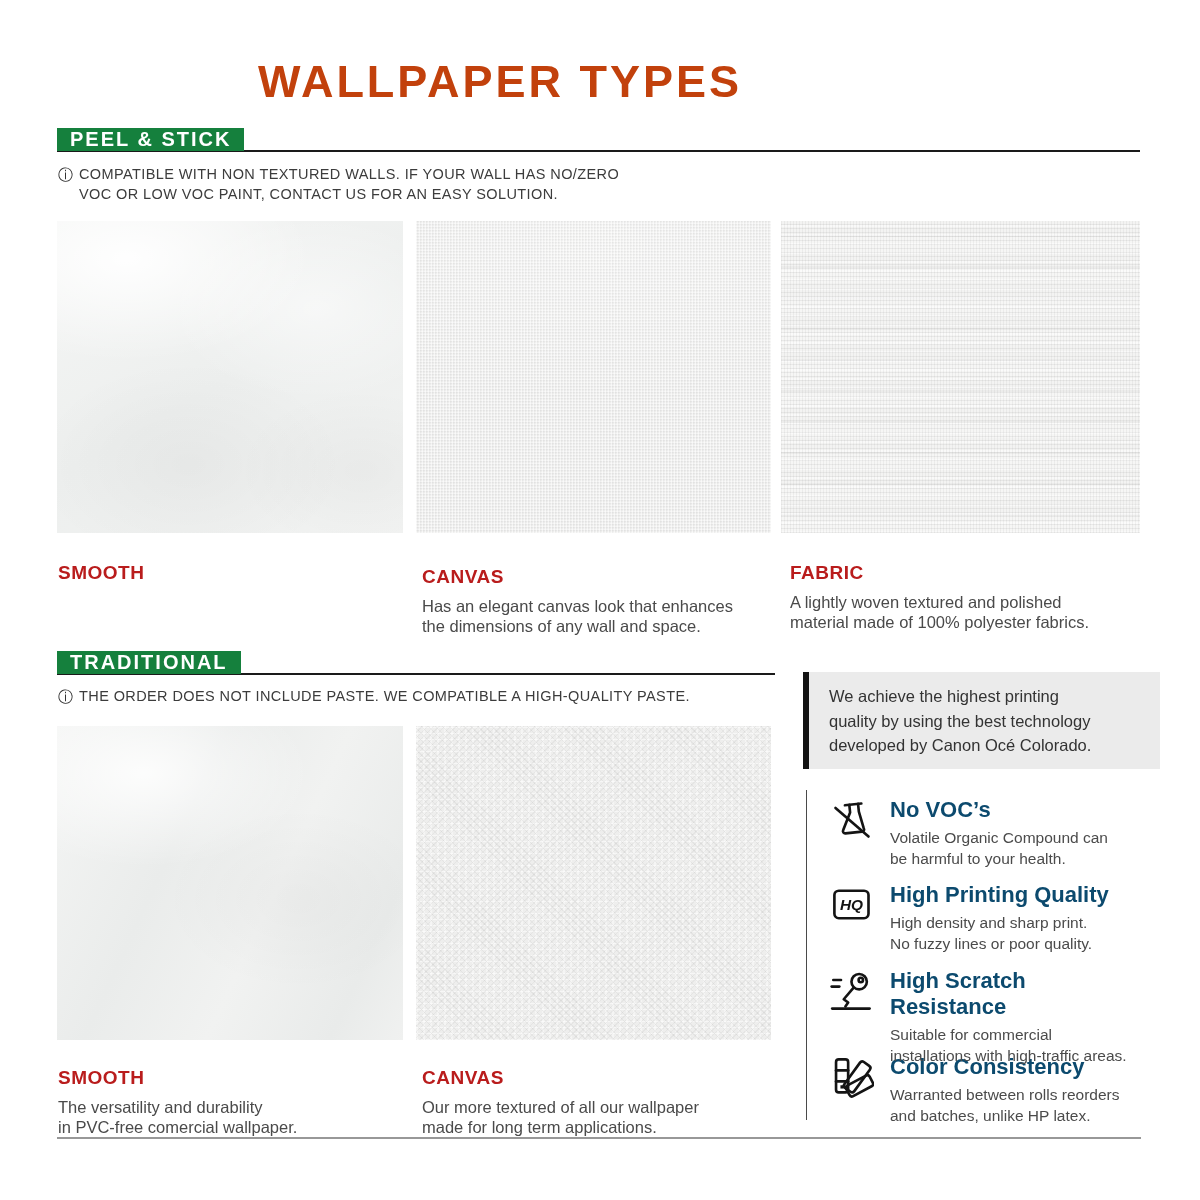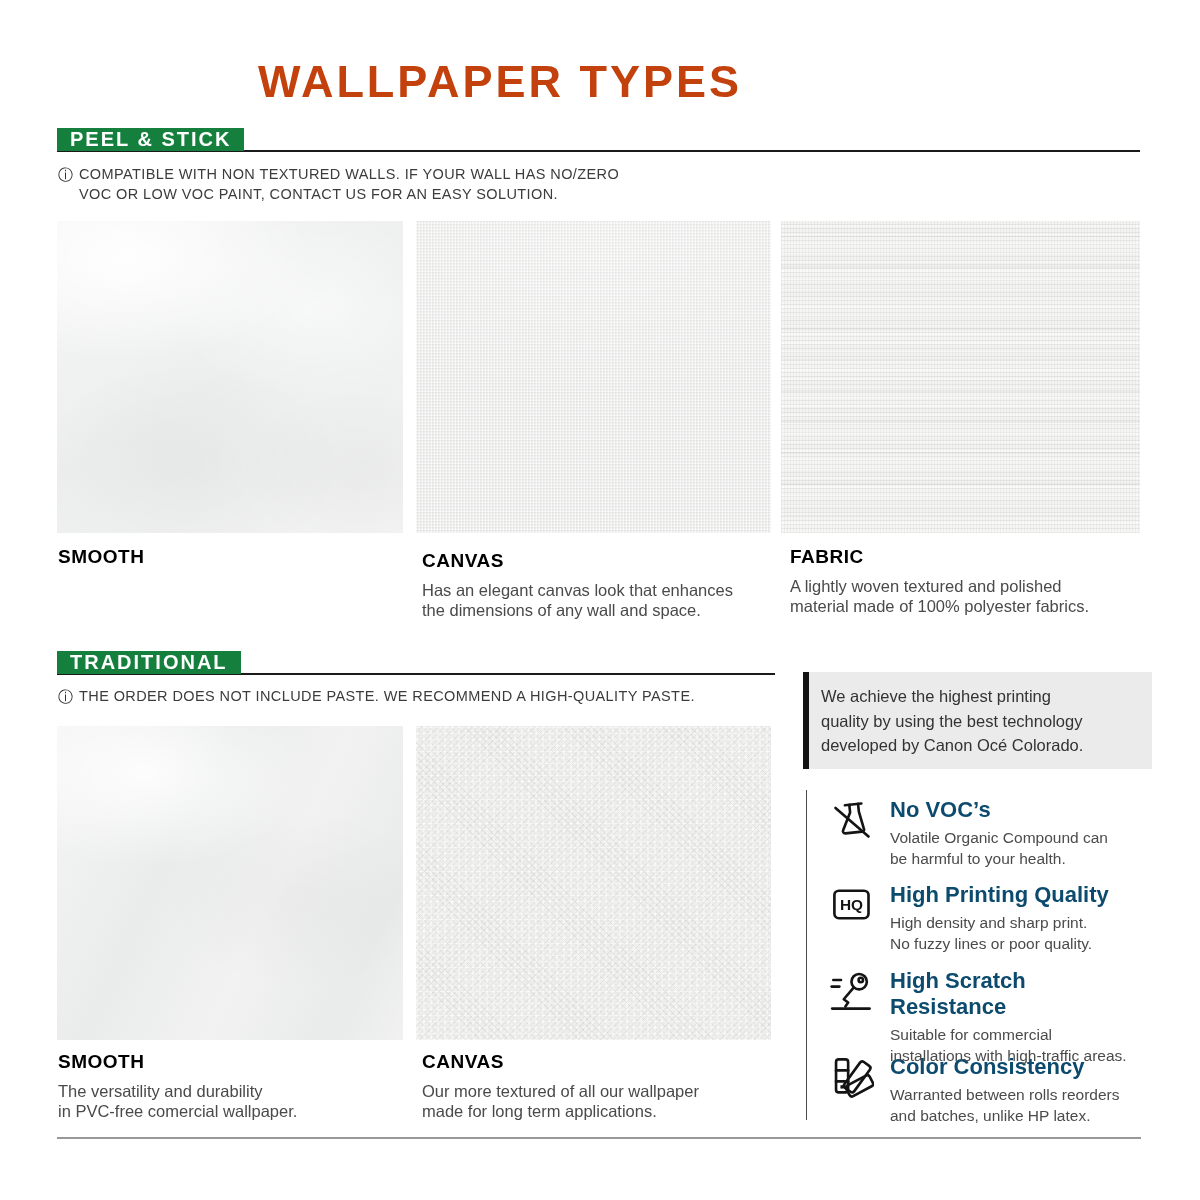--- a/index.html
+++ b/index.html
@@ -62,37 +62,37 @@
   .tex-canvas-rough{
     background-color:#eeeeed;
     background-image:
       repeating-linear-gradient(45deg, rgba(0,0,0,0.042) 0 1px, rgba(255,255,255,0) 1px 5px),
       repeating-linear-gradient(-45deg, rgba(0,0,0,0.038) 0 1px, rgba(255,255,255,0) 1px 4px),
       repeating-linear-gradient(0deg, rgba(255,255,255,0.5) 0 1px, rgba(255,255,255,0) 1px 6px),
       repeating-linear-gradient(90deg, rgba(255,255,255,0.4) 0 2px, rgba(255,255,255,0) 2px 7px);
   }
   
   .caption h3{
-    margin:0 0 9px 0;font-size:19px;font-weight:bold;letter-spacing:0.5px;color:#000000;
+    margin:16px 0 9px 0;font-size:19px;font-weight:bold;letter-spacing:0.5px;color:#b91c1c;
   }
   .caption p{
     margin:0;font-size:16.5px;line-height:19.5px;color:#4a4a4a;white-space:pre-line;
   }
   
   .quote-panel{
     background:#ebebeb;border-left:6px solid #131313;
-    width:331px;height:85px;padding:12px 0 0 12px;
+    width:331px;height:85px;padding:12px 0 0 20px;
   }
   .quote-panel p{
     margin:0;font-size:16.5px;line-height:24.5px;color:#333333;white-space:pre-line;
   }
   
   .features-line{width:1px;background:#4a4a4a;}
   .feature{width:310px;}
-  .feature .f-icon{position:absolute;left:0;top:1px;width:44px;height:44px;}
+  .feature .f-icon{position:absolute;left:0;top:1px;width:44px;height:44px;font-style:italic;}
   .feature .f-body{margin-left:60px;width:250px;}
   .feature .f-title{margin:0 0 4px 0;font-size:22px;font-weight:bold;color:#0c4a6e;}
   .feature .f-desc{margin:0;font-size:15.5px;line-height:21px;color:#4b4b4b;white-space:pre-line;}
   .f-icon svg{display:block;}
   .f-icon .st{fill:none;stroke:#141414;stroke-width:2.4;stroke-linecap:round;stroke-linejoin:round;}
   .f-icon .fl{fill:#141414;stroke:none;}
 </style>
 </head>
 <body>
 
@@ -125,21 +125,21 @@
     <h3>FABRIC</h3>
     <p>A lightly woven textured and polished
 material made of 100% polyester fabrics.</p>
   </div>
 
   <div class="abs rule" style="left:57px;top:673px;width:718px;"></div>
   <div class="abs section-label" style="left:57px;top:651px;text-align:center;">TRADITIONAL</div>
 
   <div class="abs note" style="left:58px;top:687px;">
     <span class="i-icon">ⓘ</span>
-    <span class="note-text">THE ORDER DOES NOT INCLUDE PASTE. WE RECOMMEND A HIGH-QUALITY PASTE.</span>
+    <span class="note-text">THE ORDER DOES NOT INCLUDE PASTE. WE COMPATIBLE A HIGH-QUALITY PASTE.</span>
   </div>
 
   <div class="abs swatch tex-smooth-b" style="left:57px;top:726px;width:346px;height:314px;"></div>
   <div class="abs swatch tex-canvas-rough" style="left:416px;top:726px;width:355px;height:314px;"></div>
 
   <div class="abs caption" style="left:58px;top:1051px;width:340px;">
     <h3>SMOOTH</h3>
     <p>The versatility and durability
 in PVC-free comercial wallpaper.</p>
   </div>

